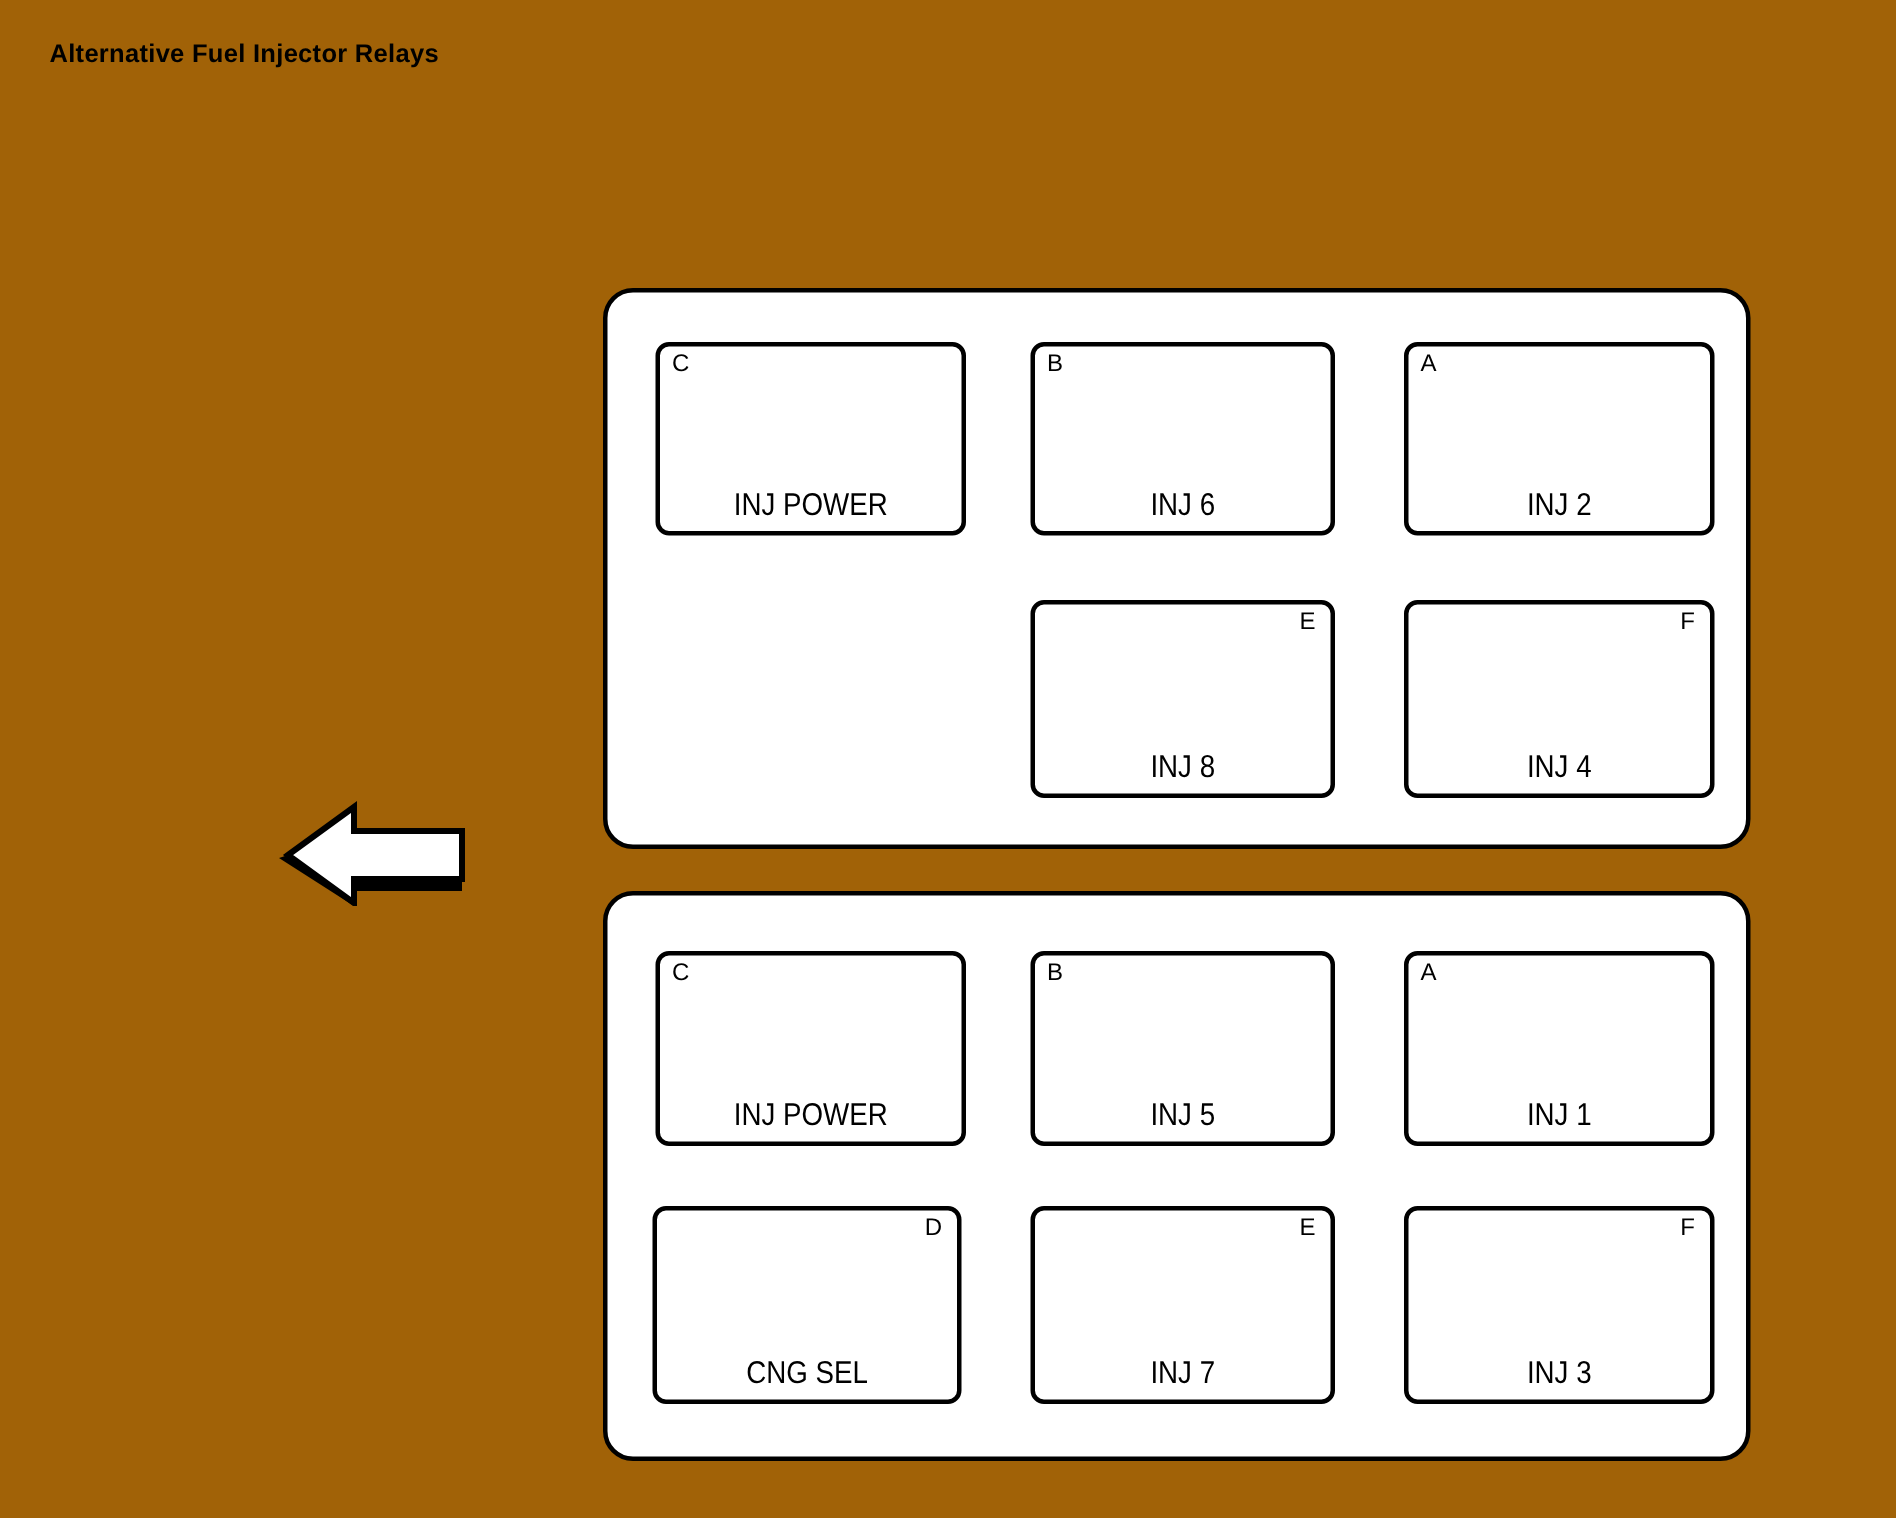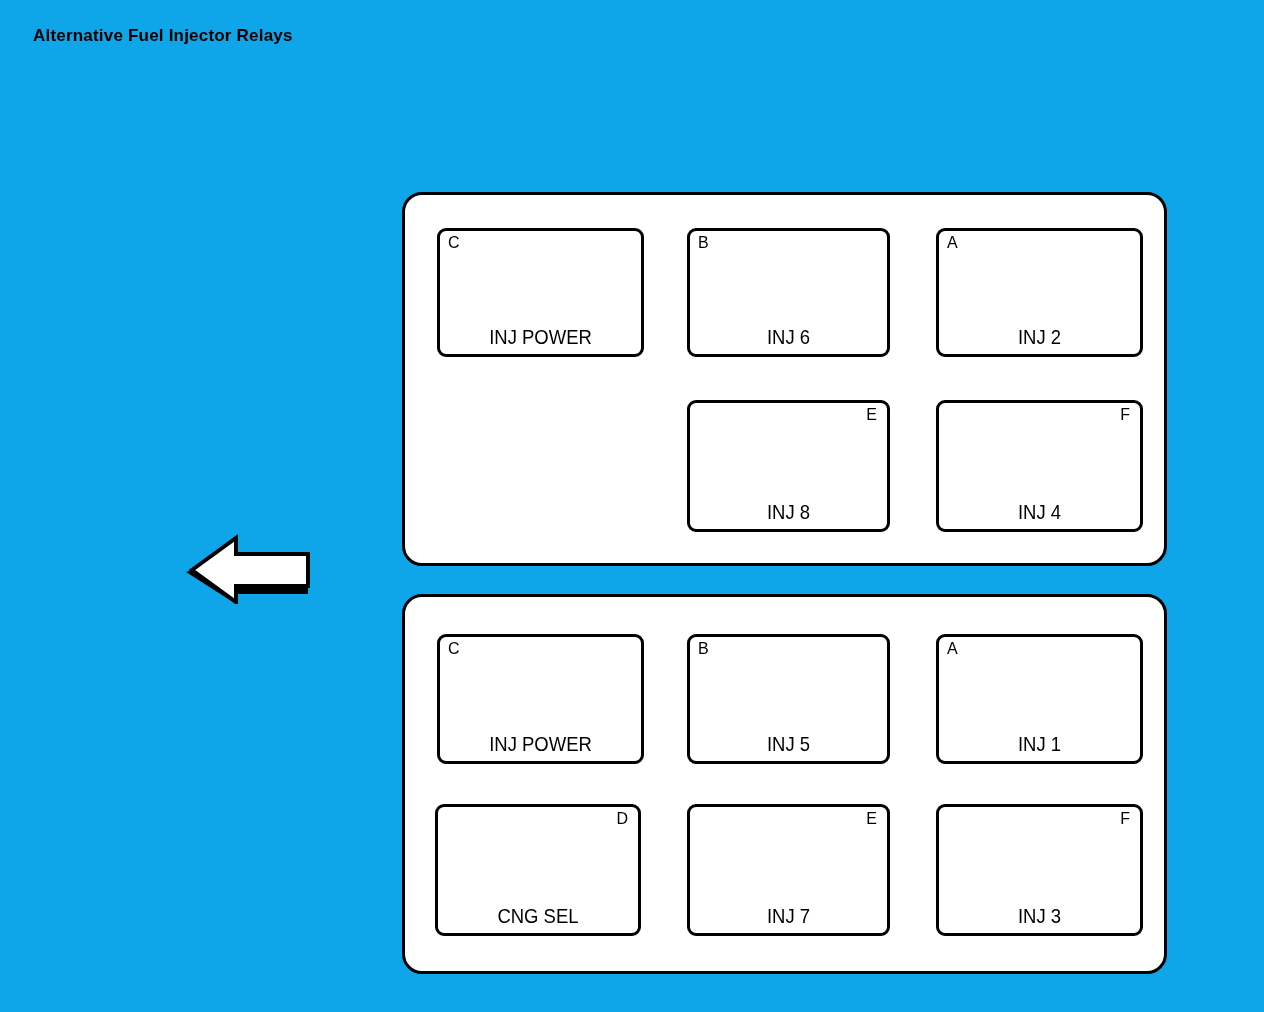--- a/index.html
+++ b/index.html
@@ -9,21 +9,21 @@
     background: #ffffff;
   }
   body {
     font-family: "Liberation Sans", sans-serif;
     color: #000000;
   }
   #canvas {
     position: relative;
     width: 1264px;
     height: 1012px;
-    background: #0ea5e9;
+    background: #a16207;
     overflow: hidden;
   }
   .page-title {
     position: absolute;
     left: 33px;
     top: 26px;
     font-size: 17px;
     font-weight: bold;
     letter-spacing: 0.2px;
     white-space: nowrap;

